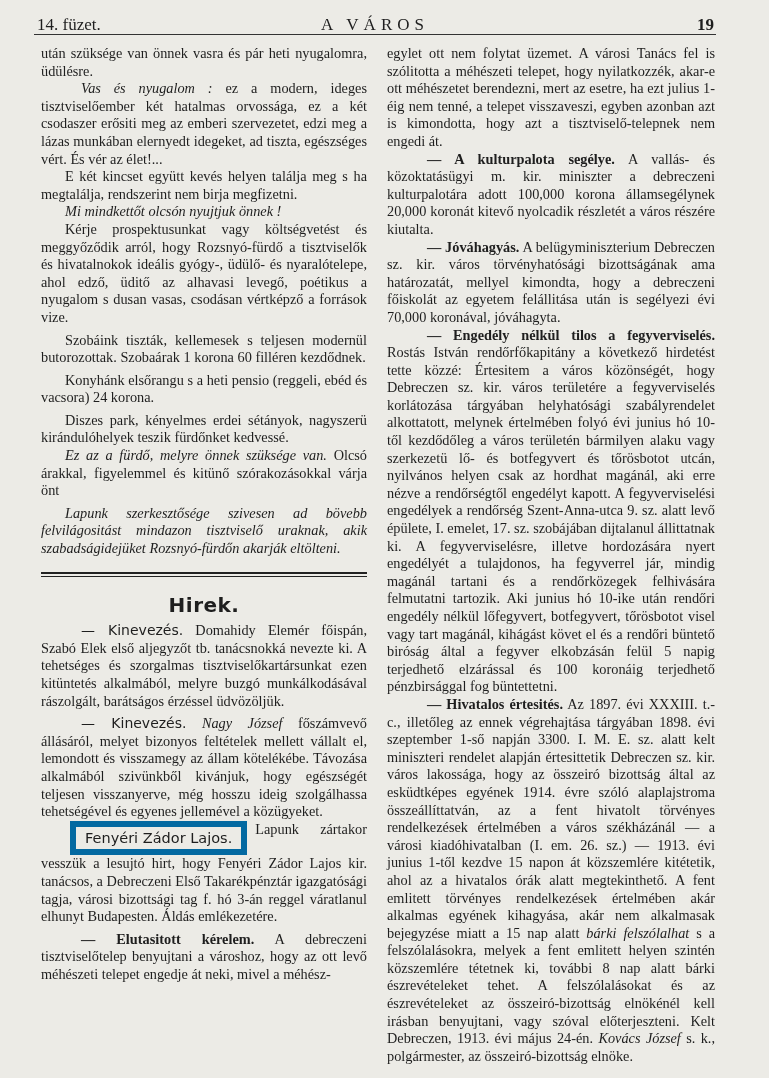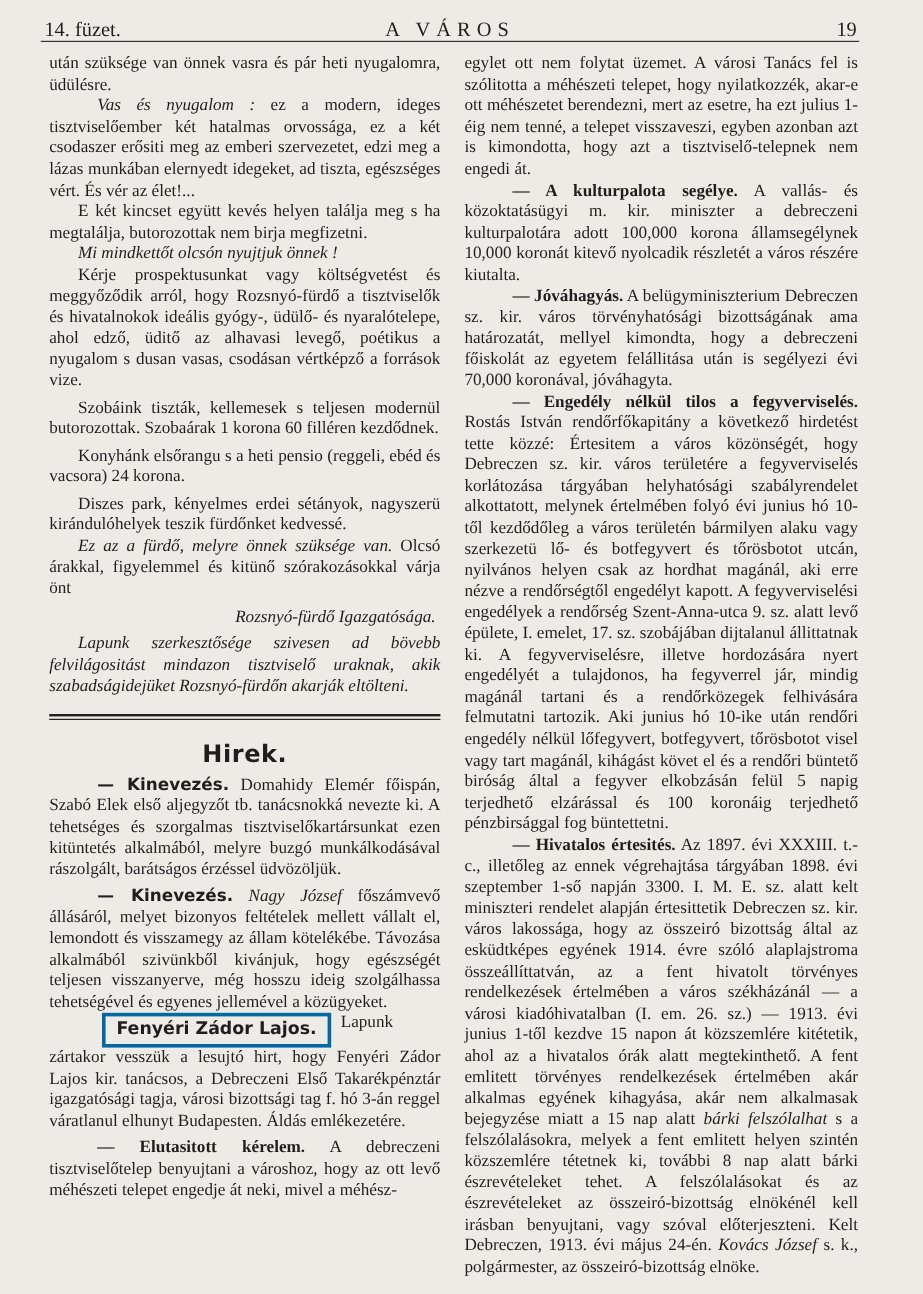--- a/index.html
+++ b/index.html
@@ -12,21 +12,21 @@
   }
   .page { position: absolute; left: 0; top: 0; width: 624px; height: 1078px; }
   .header {
     position: absolute; left: 34px; top: 12px; width: 682px; height: 22px;
     border-bottom: 1px solid #333;
     font-family: "Liberation Serif", serif;
     font-size: 17px;
   }
   .header .left { position: absolute; left: 3px; top: 3px; }
   .header .center { position: absolute; left: 0; right: 0; top: 3px; text-align: center; letter-spacing: 5px; }
-  .header .right { position: absolute; right: 2px; top: 3px; }
+  .header .right { position: absolute; right: 2px; top: 3px; font-weight: bold; }
   .col {
     position: absolute; top: 45px;
     font-family: "Liberation Serif", serif;
     font-size: 14.3px; line-height: 17.6px;
     text-align: justify;
   }
   .col-left { left: 41px; width: 326px; }
   .col-right { left: 387px; width: 328px; }
   .col p { margin: 0; text-indent: 24px; }
   .col p.noindent { text-indent: 0; }
@@ -36,69 +36,68 @@
   .b { font-weight: bold; }
   .gap { margin-top: 5px !important; }
   .double-rule {
     border-top: 2px solid #222; border-bottom: 1px solid #222;
     height: 2px; margin: 14px 0 0 0;
   }
   .section-title {
     text-align: center; font-family: "DejaVu Sans", sans-serif; font-weight: bold;
     font-size: 20px; margin: 20px 0 8px 0; letter-spacing: 0.5px;
   }
-  .sans-b { font-family: "DejaVu Sans", sans-serif; font-weight: bold; font-size: 14px; }
+  .sans-b { font-family: "DejaVu Sans", sans-serif; font-weight: normal; font-size: 14px; }
   .box-wrap { margin-top: 10px; }
   .boxed {
-    display: inline-block; border: 3px solid #0369a1; padding: 3px 9px 2px 9px;
-    font-family: "DejaVu Sans", sans-serif; font-weight: bold; font-size: 14.5px;
-    margin-left: 44px; margin-right: 8px; vertical-align: top;
+    display: inline-block; border: 6px solid #0369a1; padding: 3px 9px 2px 9px;
+    font-family: "DejaVu Sans", sans-serif; font-weight: normal; font-size: 14.5px;
+    margin-left: 29px; margin-right: 8px; vertical-align: top;
   }
 </style>
 </head>
 <body>
 
 <div class="page">
 
   <div class="header">
     <span class="left">14. füzet.</span>
     <span class="center">A VÁROS</span>
     <span class="right">19</span>
   </div>
 
   <div class="col col-left">
     <p class="noindent">után szüksége van önnek vasra és pár heti nyugalomra, üdülésre.</p>
     <p class="deep"><span class="it">Vas és nyugalom :</span><span> ez a modern, ideges tisztviselőember két hatalmas orvossága, ez a két csodaszer erősiti meg az emberi szervezetet, edzi meg a lázas munkában elernyedt idegeket, ad tiszta, egészséges vért. És vér az élet!...</span></p>
-    <p>E két kincset együtt kevés helyen találja meg s ha megtalálja, butorozottak nem birja megfizetni.</p>
+    <p>E két kincset együtt kevés helyen találja meg s ha megtalálja, rendszerint nem birja megfizetni.</p>
     <p class="it">Mi mindkettőt olcsón nyujtjuk önnek !</p>
     <p>Kérje prospektusunkat vagy költségvetést és meggyőződik arról, hogy Rozsnyó-fürdő a tisztviselők és hivatalnokok ideális gyógy-, üdülő- és nyaralótelepe, ahol edző, üditő az alhavasi levegő, poétikus a nyugalom s dusan vasas, csodásan vértképző a források vize.</p>
     <p class="gap">Szobáink tiszták, kellemesek s teljesen modernül butorozottak. Szobaárak 1 korona 60 filléren kezdődnek.</p>
     <p class="gap">Konyhánk elsőrangu s a heti pensio (reggeli, ebéd és vacsora) 24 korona.</p>
     <p class="gap">Diszes park, kényelmes erdei sétányok, nagyszerü kirándulóhelyek teszik fürdőnket kedvessé.</p>
     <p><span class="it">Ez az a fürdő, melyre önnek szüksége van.</span><span> Olcsó árakkal, figyelemmel és kitünő szórakozásokkal várja önt</span></p>
-    <p class="sig">Rozsnyó-fürdő Igazgatósága.</p>
     <p class="it gap" style="margin-top:8px">Lapunk szerkesztősége szivesen ad bövebb felvilágositást mindazon tisztviselő uraknak, akik szabadságidejüket Rozsnyó-fürdőn akarják eltölteni.</p>
 
     <div class="double-rule"></div>
 
     <div class="section-title">Hirek.</div>
 
     <p class="deep"><span class="sans-b">— Kinevezés.</span><span> Domahidy Elemér főispán, Szabó Elek első aljegyzőt tb. tanácsnokká nevezte ki. A tehetséges és szorgalmas tisztviselőkartársunkat ezen kitüntetés alkalmából, melyre buzgó munkálkodásával rászolgált, barátságos érzéssel üdvözöljük.</span></p>
 
     <p class="deep gap"><span class="sans-b">— Kinevezés.</span><span class="it"> Nagy József</span><span> főszámvevő állásáról, melyet bizonyos feltételek mellett vállalt el, lemondott és visszamegy az állam kötelékébe. Távozása alkalmából szivünkből kivánjuk, hogy egészségét teljesen visszanyerve, még hosszu ideig szolgálhassa tehetségével és egyenes jellemével a közügyeket.</span></p>
 
     <p class="noindent box-wrap"><span class="boxed">Fenyéri Zádor Lajos.</span><span>Lapunk zártakor vesszük a lesujtó hirt, hogy Fenyéri Zádor Lajos kir. tanácsos, a Debreczeni Első Takarékpénztár igazgatósági tagja, városi bizottsági tag f. hó 3-án reggel váratlanul elhunyt Budapesten. Áldás emlékezetére.</span></p>
 
     <p class="deep gap"><span class="b">— Elutasitott kérelem.</span><span> A debreczeni tisztviselőtelep benyujtani a városhoz, hogy az ott levő méhészeti telepet engedje át neki, mivel a méhész-</span></p>
   </div>
 
   <div class="col col-right">
     <p class="noindent">egylet ott nem folytat üzemet. A városi Tanács fel is szólitotta a méhészeti telepet, hogy nyilatkozzék, akar-e ott méhészetet berendezni, mert az esetre, ha ezt julius 1-éig nem tenné, a telepet visszaveszi, egyben azonban azt is kimondotta, hogy azt a tisztviselő-telepnek nem engedi át.</p>
 
-    <p class="deep"><span class="b">— A kulturpalota segélye.</span><span> A vallás- és közoktatásügyi m. kir. miniszter a debreczeni kulturpalotára adott 100,000 korona államsegélynek 10,000 koronát kitevő nyolcadik részletét a város részére kiutalta.</span></p>
+    <p class="deep"><span class="b">— A kulturpalota segélye.</span><span> A vallás- és közoktatásügyi m. kir. miniszter a debreczeni kulturpalotára adott 100,000 korona államsegélynek 20,000 koronát kitevő nyolcadik részletét a város részére kiutalta.</span></p>
 
     <p class="deep"><span class="b">— Jóváhagyás.</span><span> A belügyminiszterium Debreczen sz. kir. város törvényhatósági bizottságának ama határozatát, mellyel kimondta, hogy a debreczeni főiskolát az egyetem felállitása után is segélyezi évi 70,000 koronával, jóváhagyta.</span></p>
 
     <p class="deep"><span class="b">— Engedély nélkül tilos a fegyverviselés.</span><span> Rostás István rendőrfőkapitány a következő hirdetést tette közzé: Értesitem a város közönségét, hogy Debreczen sz. kir. város területére a fegyverviselés korlátozása tárgyában helyhatósági szabályrendelet alkottatott, melynek értelmében folyó évi junius hó 10-től kezdődőleg a város területén bármilyen alaku vagy szerkezetü lő- és botfegyvert és tőrösbotot utcán, nyilvános helyen csak az hordhat magánál, aki erre nézve a rendőrségtől engedélyt kapott. A fegyverviselési engedélyek a rendőrség Szent-Anna-utca 9. sz. alatt levő épülete, I. emelet, 17. sz. szobájában dijtalanul állittatnak ki. A fegyverviselésre, illetve hordozására nyert engedélyét a tulajdonos, ha fegyverrel jár, mindig magánál tartani és a rendőrközegek felhivására felmutatni tartozik. Aki junius hó 10-ike után rendőri engedély nélkül lőfegyvert, botfegyvert, tőrösbotot visel vagy tart magánál, kihágást követ el és a rendőri büntető biróság által a fegyver elkobzásán felül 5 napig terjedhető elzárással és 100 koronáig terjedhető pénzbirsággal fog büntettetni.</span></p>
 
     <p class="deep"><span class="b">— Hivatalos értesités.</span><span> Az 1897. évi XXXIII. t.-c., illetőleg az ennek végrehajtása tárgyában 1898. évi szeptember 1-ső napján 3300. I. M. E. sz. alatt kelt miniszteri rendelet alapján értesittetik Debreczen sz. kir. város lakossága, hogy az összeiró bizottság által az esküdtképes egyének 1914. évre szóló alaplajstroma összeállíttatván, az a fent hivatolt törvényes rendelkezések értelmében a város székházánál — a városi kiadóhivatalban (I. em. 26. sz.) — 1913. évi junius 1-től kezdve 15 napon át közszemlére kitétetik, ahol az a hivatalos órák alatt megtekinthető. A fent emlitett törvényes rendelkezések értelmében akár alkalmas egyének kihagyása, akár nem alkalmasak bejegyzése miatt a 15 nap alatt </span><span class="it">bárki felszólalhat</span><span> s a felszólalásokra, melyek a fent emlitett helyen szintén közszemlére tétetnek ki, további 8 nap alatt bárki észrevételeket tehet. A felszólalásokat és az észrevételeket az összeiró-bizottság elnökénél kell irásban benyujtani, vagy szóval előterjeszteni. Kelt Debreczen, 1913. évi május 24-én. </span><span class="it">Kovács József</span><span> s. k., polgármester, az összeiró-bizottság elnöke.</span></p>
   </div>
 
 </div>
 

